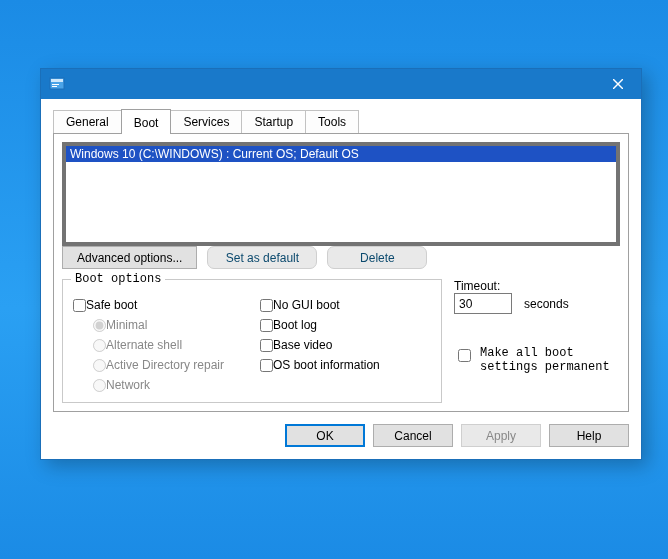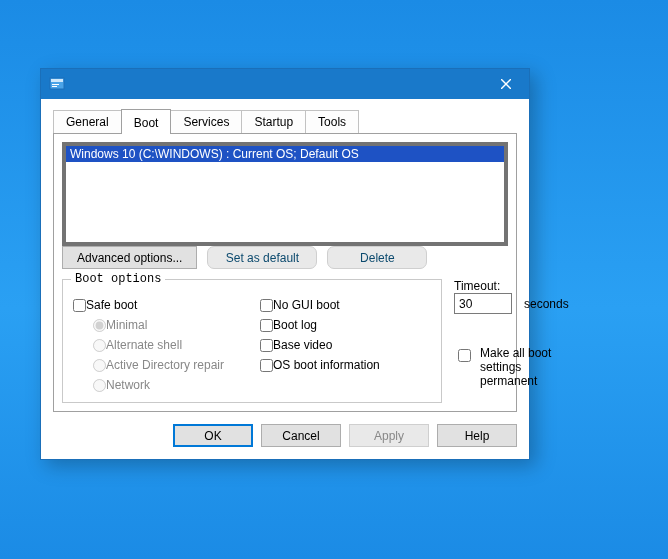--- a/index.html
+++ b/index.html
@@ -10,21 +10,21 @@
     background: linear-gradient(180deg, #1b8be5 0%, #2aa0f3 55%, #1b8be5 100%);
     font-family: "Segoe UI", Tahoma, sans-serif;
     font-size: 12px;
     position: relative;
     overflow: hidden;
   }
   .window {
     position: absolute;
     left: 40px;
     top: 68px;
-    width: 490px;
+    width: 602px;
     background: #fff;
     border: 1px solid #1a6fb9;
     box-shadow: 6px 6px 18px rgba(0,0,0,0.25);
     display: flex;
     flex-direction: column;
   }
   .titlebar {
     height: 30px;
     background: #1979ca;
     display: flex;
@@ -167,21 +167,21 @@
   .timeout-label { font-size:12px; }
   .timeout-row { display:flex; align-items:center; gap:12px; }
   .timeout-row input[type=text]{
     width: 58px; height: 21px;
     border: 1px solid #7a7a7a;
     padding: 0 4px;
     font: inherit;
     font-size: 12px;
   }
   .make-perm { display:flex; align-items:flex-start; gap:6px; margin-top:22px;}
-  .make-perm .txt { max-width: 140px;}
+  .make-perm .txt { max-width: 140px; font-family: Liberation Mono, monospace;}
 
   .dialog-buttons {
     display:flex;
     justify-content:flex-end;
     gap: 8px;
     margin-top: 12px;
   }
   button.dlgbtn {
     font:inherit;
     font-size:12px;

